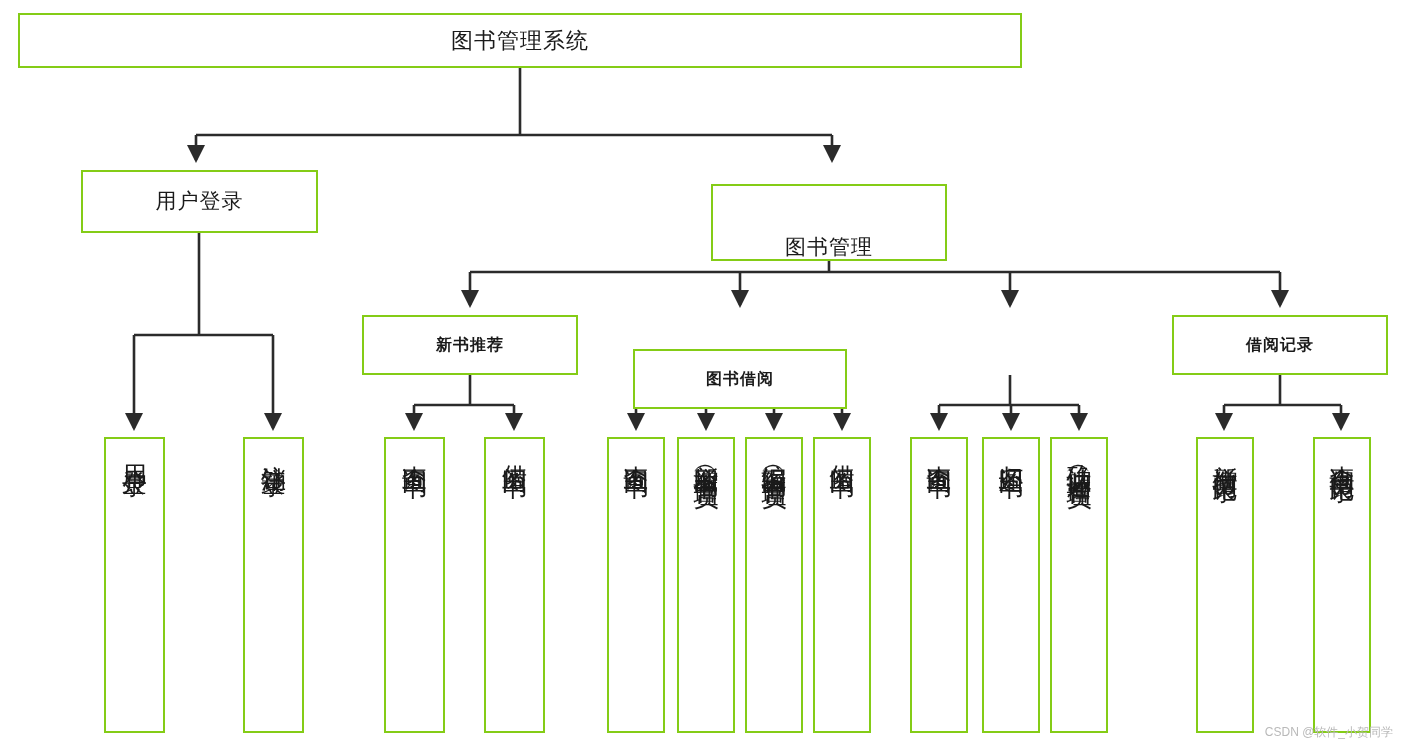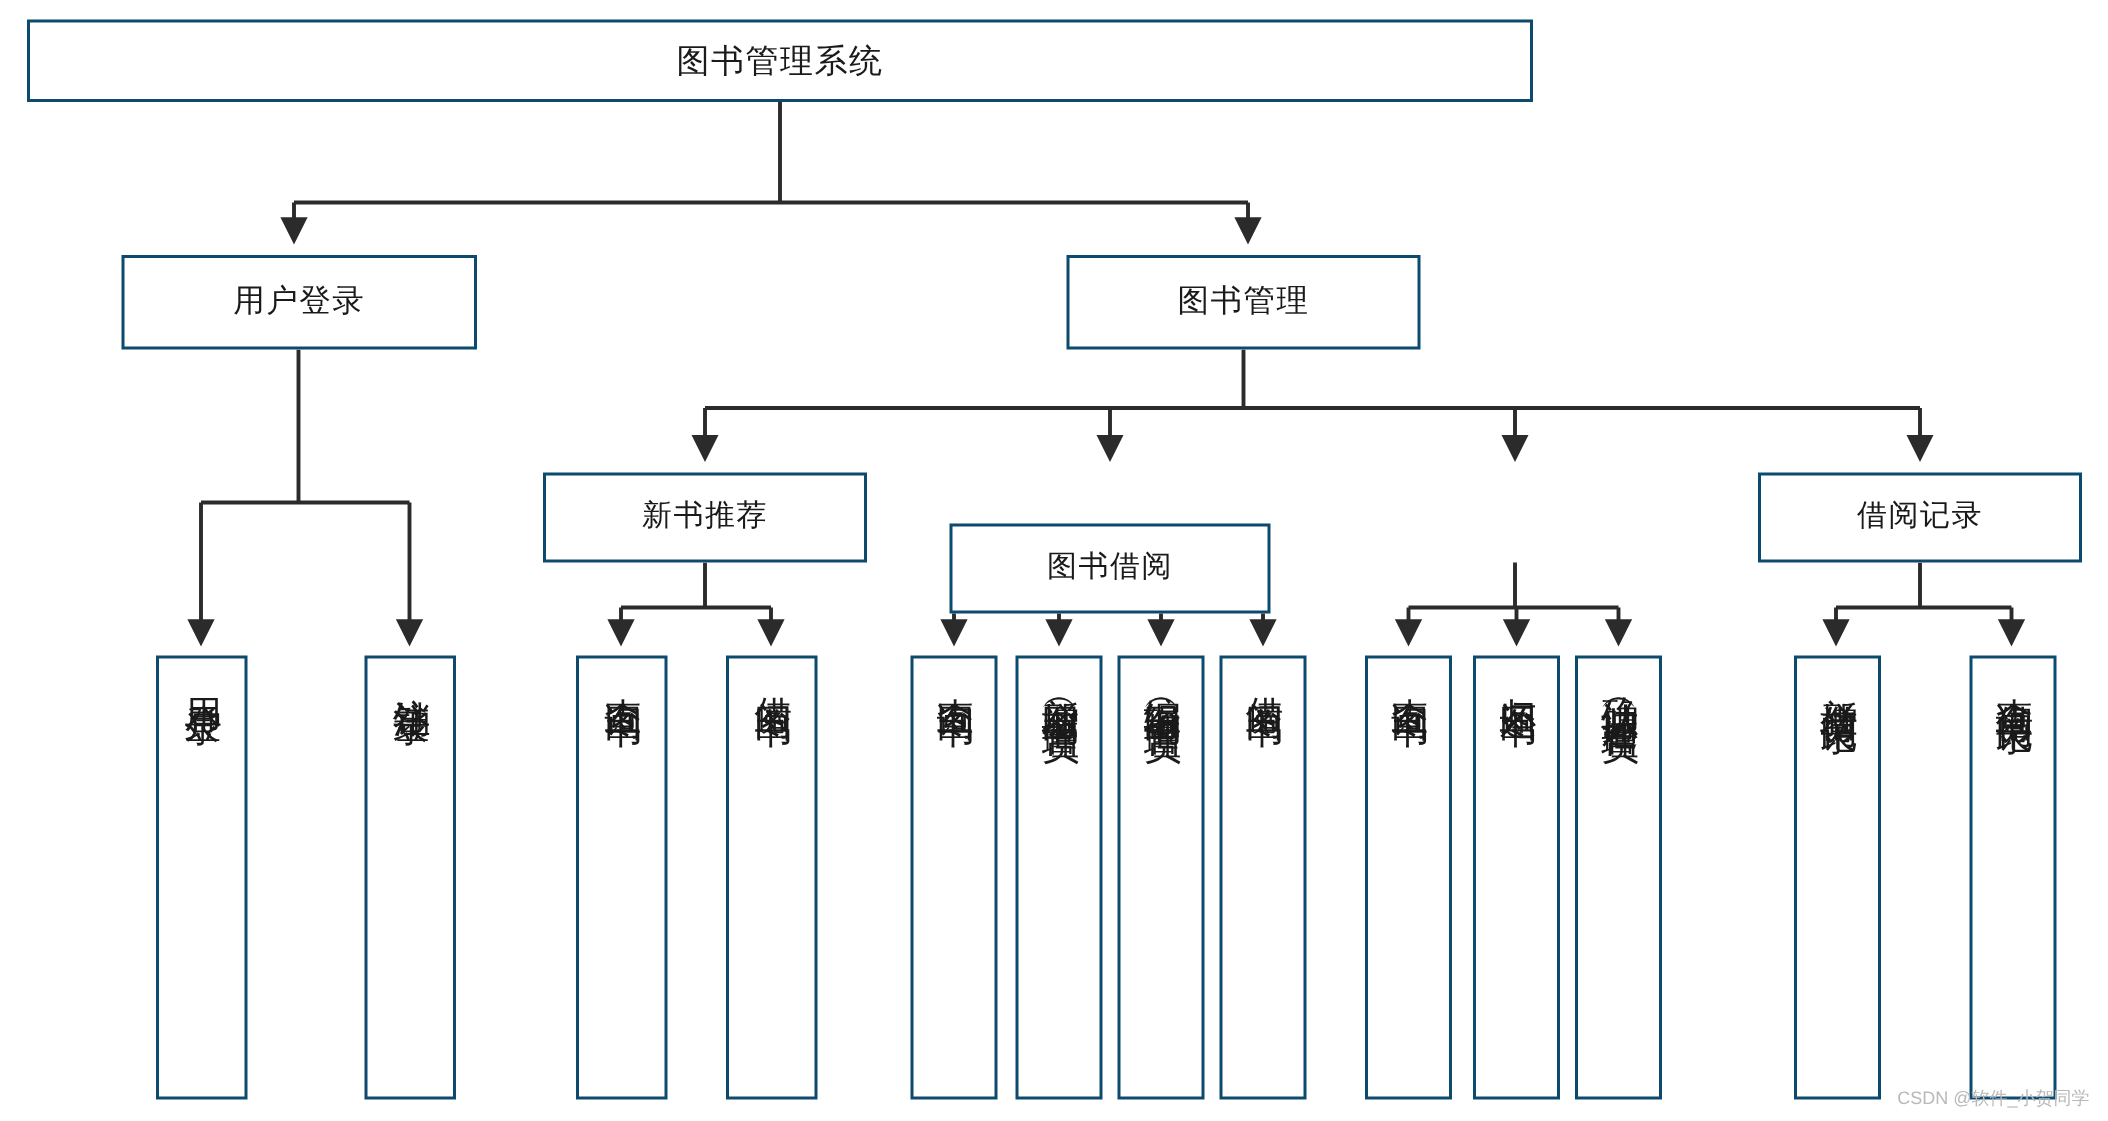--- a/index.html
+++ b/index.html
@@ -7,39 +7,39 @@
   body{
     font-family:"Liberation Sans","DejaVu Sans",sans-serif;
     width:1405px;height:747px;position:relative;overflow:hidden;
   }
   #diagram-root{position:absolute;left:0;top:0;width:1405px;height:747px;}
   svg#edges{position:absolute;left:0;top:0;width:1405px;height:747px;pointer-events:none;}
 
   .node{
     position:absolute;
     box-sizing:border-box;
-    border:2px solid #0c4a6e;
+    border:2px solid #84cc16;
     background:#ffffff;
     display:flex;
     align-items:center;
     justify-content:center;
     color:#1a1a1a;
     z-index:2;
   }
   .node .lbl{
     display:block;
     text-align:center;
     line-height:1.08;
     white-space:nowrap;
   }
   
   .node.h .lbl{font-size:21px;letter-spacing:1px;}
   .node.root .lbl{font-size:22px;letter-spacing:1px;}
   .node.lvl2 .lbl{font-size:21px;letter-spacing:1px;}
-  .node.lvl3 .lbl{font-size:20px;letter-spacing:1px;}
+  .node.lvl3 .lbl{font-size:16px;letter-spacing:1px;font-weight:bold;}
 
   
   .node.v{
     align-items:flex-start;
     justify-content:center;
     padding-top:6px;
   }
   .node.v .lbl{
     writing-mode:vertical-rl;
     text-orientation:upright;
@@ -116,21 +116,21 @@
     </g>
   </svg>
 
   <div class="node h root" style="left:18px;top:13px;width:1004px;height:55px;">
     <span class="lbl">图书管理系统</span>
   </div>
 
   <div class="node h lvl2" style="left:81px;top:170px;width:237px;height:63px;">
     <span class="lbl">用户登录</span>
   </div>
-  <div class="node h lvl2" style="left:711px;top:170px;width:236px;height:63px;">
+  <div class="node h lvl2" style="left:711px;top:184px;width:236px;height:77px;align-items:flex-end;">
     <span class="lbl">图书管理</span>
   </div>
 
   <div class="node h lvl3" style="left:362px;top:315px;width:216px;height:60px;">
     <span class="lbl">新书推荐</span>
   </div>
   <div class="node h lvl3" style="left:633px;top:315px;width:214px;height:60px;margin-top:34px;">
     <span class="lbl">图书借阅</span>
   </div>
   <div class="node h lvl3" style="left:1172px;top:315px;width:216px;height:60px;justify-content:center;">

